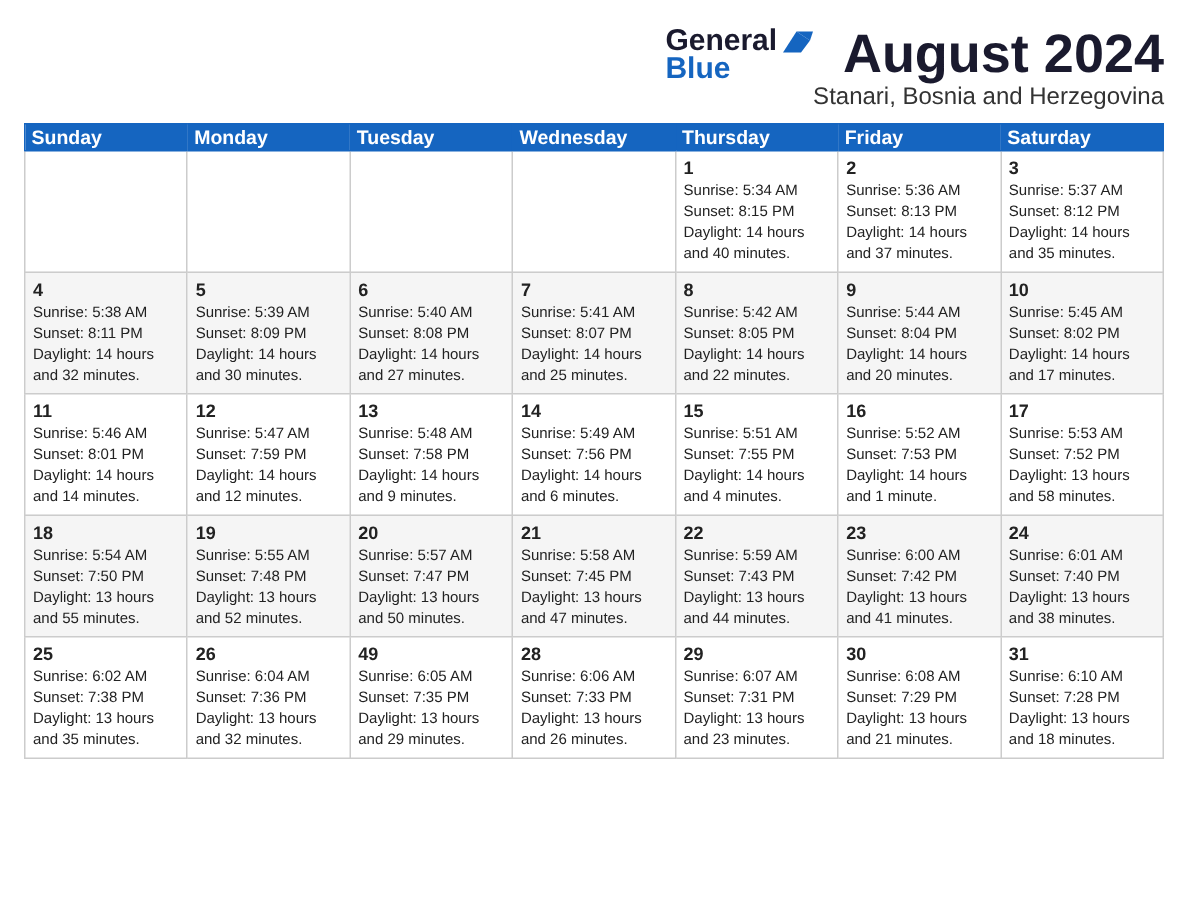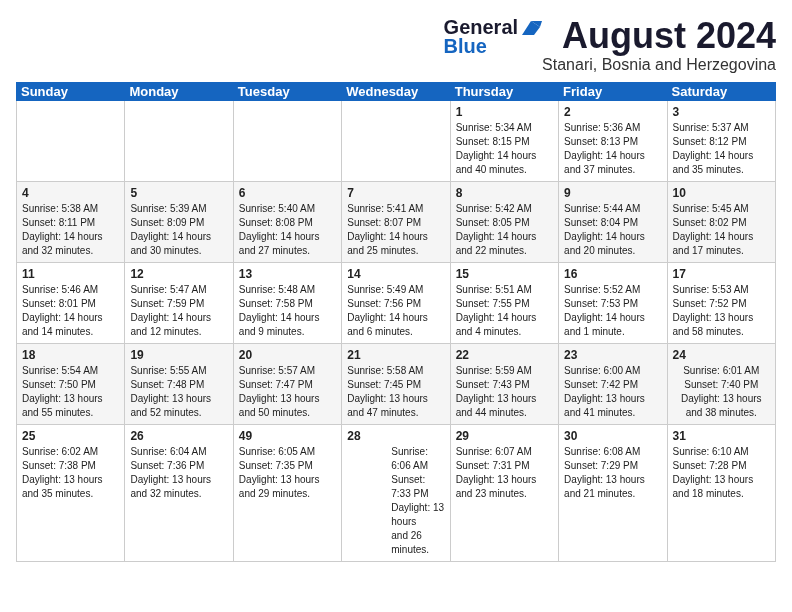--- a/index.html
+++ b/index.html
@@ -286,21 +286,21 @@
         </td>
         <td>
           <span class="day-number">23</span>
           <div class="day-info" style="white-space: pre-line;">Sunrise: 6:00 AM
 Sunset: 7:42 PM
 Daylight: 13 hours
 and 41 minutes.</div>
         </td>
         <td>
           <span class="day-number">24</span>
-          <div class="day-info" style="white-space: pre-line; text-align: center;">Sunrise: 6:01 AM
+          <div class="day-info" style="white-space: pre-line;">Sunrise: 6:01 AM
 Sunset: 7:40 PM
 Daylight: 13 hours
 and 38 minutes.</div>
         </td>
       </tr>
       <tr class="row-5">
         <td>
           <span class="day-number">25</span>
           <div class="day-info" style="white-space: pre-line;">Sunrise: 6:02 AM
 Sunset: 7:38 PM
@@ -316,21 +316,21 @@
         </td>
         <td>
           <span class="day-number">49</span>
           <div class="day-info" style="white-space: pre-line;">Sunrise: 6:05 AM
 Sunset: 7:35 PM
 Daylight: 13 hours
 and 29 minutes.</div>
         </td>
         <td>
           <span class="day-number">28</span>
-          <div class="day-info" style="white-space: pre-line; margin-left: 44px;">Sunrise: 6:06 AM
+          <div class="day-info" style="white-space: pre-line;">Sunrise: 6:06 AM
 Sunset: 7:33 PM
 Daylight: 13 hours
 and 26 minutes.</div>
         </td>
         <td>
           <span class="day-number">29</span>
           <div class="day-info" style="white-space: pre-line;">Sunrise: 6:07 AM
 Sunset: 7:31 PM
 Daylight: 13 hours
 and 23 minutes.</div>

